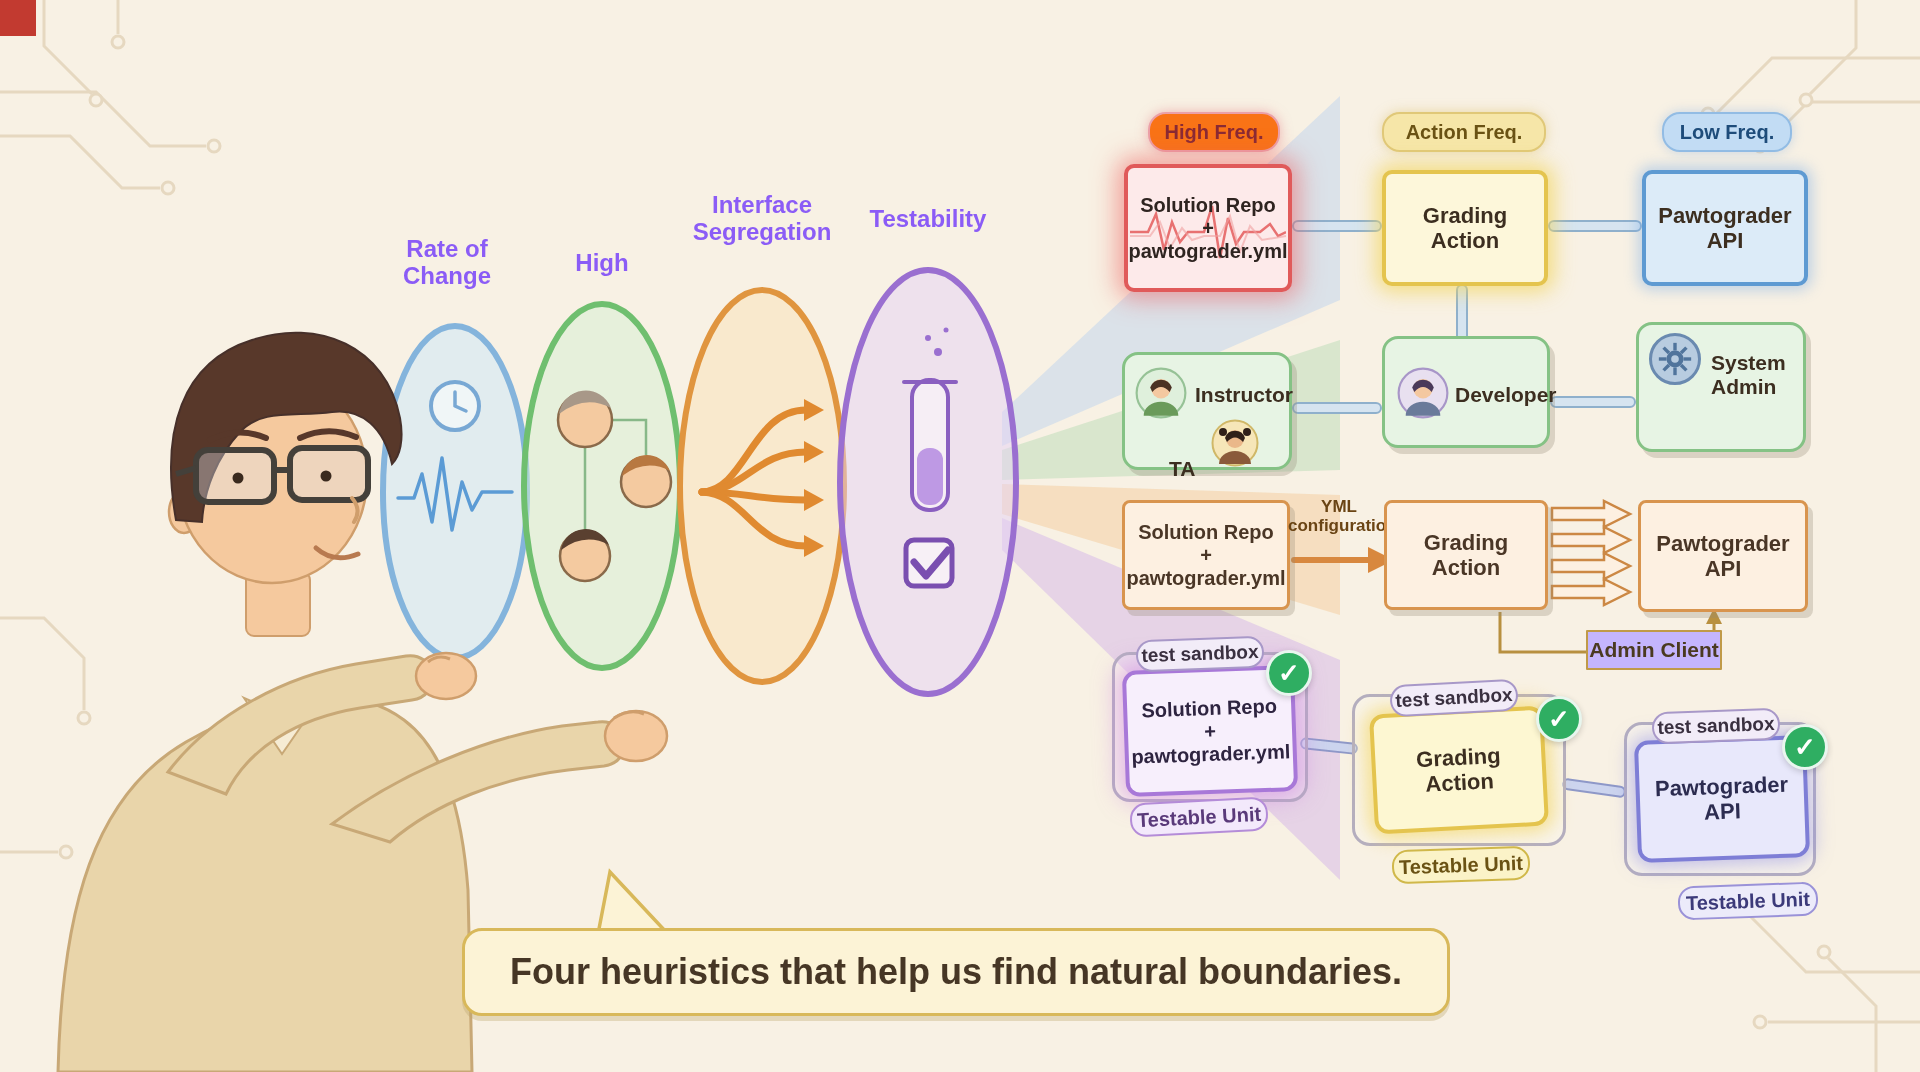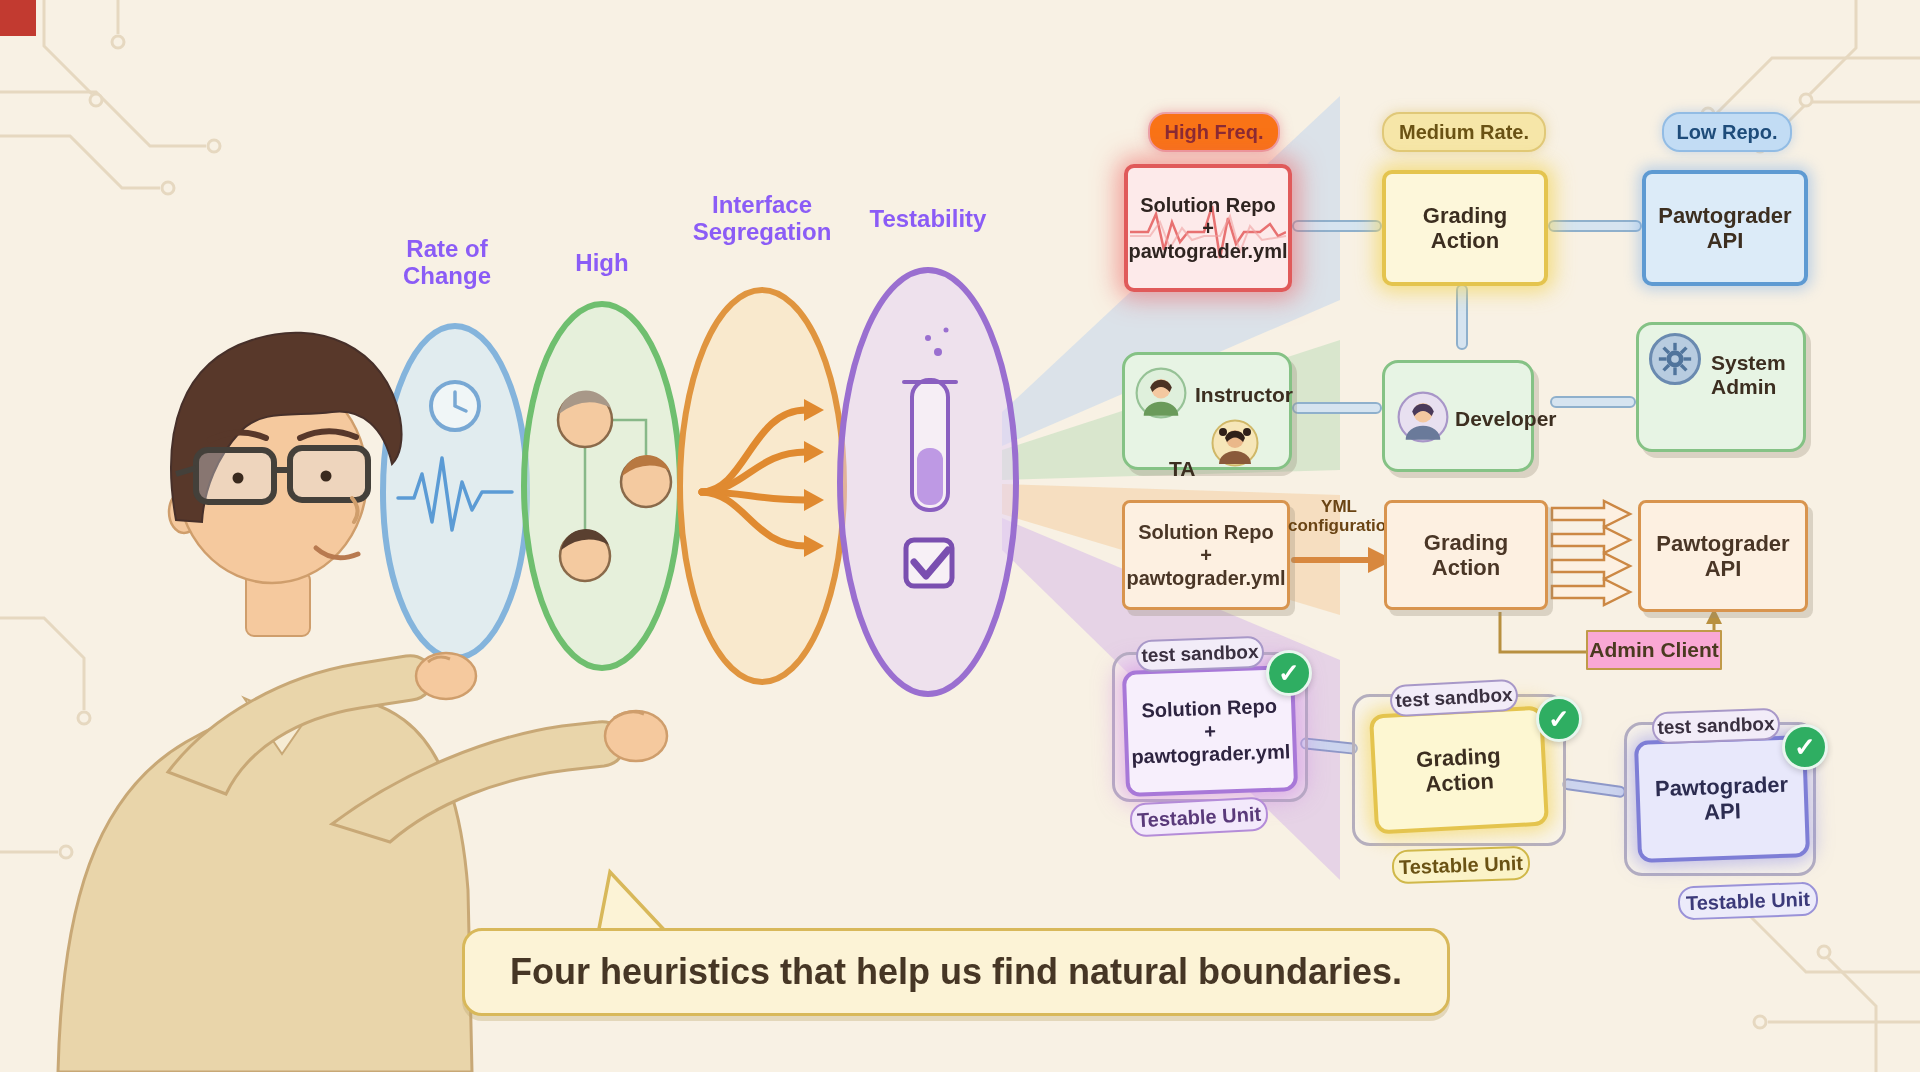--- a/index.html
+++ b/index.html
@@ -31,21 +31,21 @@
   .tag{position:absolute;background:#f2ecf8;border:2.5px solid #a898c8;border-radius:16px;display:flex;
        align-items:center;justify-content:center;font-size:19px;font-weight:600;color:#3a3040;box-sizing:border-box;}
   .check{position:absolute;width:46px;height:46px;border-radius:50%;background:#2fae62;border:3px solid #e8f6ee;
          color:#fff;display:flex;align-items:center;justify-content:center;font-size:26px;font-weight:700;
          box-shadow:0 2px 6px rgba(0,0,0,.18);box-sizing:border-box;}
   .unit-pill{position:absolute;border-radius:16px;display:flex;align-items:center;justify-content:center;
              font-size:20px;font-weight:700;box-sizing:border-box;}
   .unit-pill.u1{background:#f3e9fb;border:2.5px solid #b48cd8;color:#5a3a7a;}
   .unit-pill.u2{background:#fbf3c8;border:2.5px solid #d0b84a;color:#6a5214;}
   .unit-pill.u3{background:#ecebfa;border:2.5px solid #9a92d8;color:#3c3a7a;}
-  .admin{position:absolute;background:#f9a8d4;border:2.5px solid #c09a48;border-radius:1px;display:flex;
+  .admin{position:absolute;background:#c4b5fd;border:2.5px solid #c09a48;border-radius:1px;display:flex;
          align-items:center;justify-content:center;font-size:21px;font-weight:700;color:#4a3a20;box-sizing:border-box;}
   .yml{position:absolute;font-size:17px;font-weight:700;color:#6a4414;text-align:center;line-height:1.1;white-space:pre-line;}
   .caption-bubble{position:absolute;left:462px;top:928px;width:988px;height:88px;background:#fcf3d6;
                   border:3.5px solid #d8b85a;border-radius:20px;display:flex;align-items:center;justify-content:center;
                   font-size:36px;font-weight:600;color:#463625;box-shadow:0 5px 0 rgba(190,165,110,.35);box-sizing:border-box;}
   .gearwrap{position:absolute;width:52px;height:52px;border-radius:50%;background:#b8cce0;border:3px solid #6a8ab0;
             display:flex;align-items:center;justify-content:center;box-sizing:border-box;}
   .avatar{position:absolute;}
   .wave-svg{position:absolute;left:2px;top:34px;pointer-events:none;}
   .node .label-layer{position:relative;z-index:1;}
@@ -199,22 +199,22 @@
   </svg>
 
   <div class="lens-label" style="left:344px;top:236px;width:206px;">Rate of
 Change</div>
   <div class="lens-label" style="left:502px;top:250px;width:200px;">High</div>
   <div class="lens-label" style="left:642px;top:192px;width:240px;">Interface
 Segregation</div>
   <div class="lens-label" style="left:806px;top:206px;width:244px;">Testability</div>
 
   <div class="badge high" style="left:1148px;top:112px;width:128px;height:36px;">High Freq.</div>
-  <div class="badge medium" style="left:1382px;top:112px;width:160px;height:36px;">Medium Rate.</div>
-  <div class="badge low" style="left:1662px;top:112px;width:126px;height:36px;">Low Repo.</div>
+  <div class="badge medium" style="left:1382px;top:112px;width:160px;height:36px;">Action Freq.</div>
+  <div class="badge low" style="left:1662px;top:112px;width:126px;height:36px;">Low Freq.</div>
 
   <div class="pipe" style="left:1292px;top:220px;width:90px;height:12px;"></div>
   <div class="pipe" style="left:1548px;top:220px;width:94px;height:12px;"></div>
   <div class="pipe" style="left:1456px;top:284px;width:12px;height:66px;"></div>
 
   <div class="node red" style="left:1124px;top:164px;width:168px;height:128px;">
     <svg class="wave-svg" width="156" height="60" viewBox="0 0 156 60">
       <polyline points="0,30 18,30 26,12 34,48 42,20 50,40 58,30 74,30 82,4 90,56 98,16 106,42 114,30 130,30 140,22 148,34 156,30" fill="none" stroke="#e04848" stroke-width="2.5" opacity="0.75"></polyline>
       <polyline points="0,34 20,34 30,20 40,46 52,26 62,38 74,34 90,34 100,14 110,50 120,24 132,38 156,34" fill="none" stroke="#f0a0a0" stroke-width="2" opacity="0.6"></polyline>
     </svg>
@@ -242,21 +242,21 @@
     <svg class="avatar" style="left:86px;top:64px;" width="48" height="48" viewBox="0 0 48 48">
       <circle cx="24" cy="24" r="22.5" fill="#f6e6b8" stroke="#d0b868" stroke-width="2"></circle>
       <path d="M8,45 a16 13 0 0 1 32,0 z" fill="#8a5a3a"></path>
       <circle cx="24" cy="20" r="9" fill="#eab88a"></circle>
       <path d="M14,19 a10.5 10.5 0 0 1 20,0 l-2,4 q-8,-9 -16,0 z" fill="#2e2018"></path>
       <circle cx="12" cy="13" r="4" fill="#2e2018"></circle>
         <circle cx="36" cy="13" r="4" fill="#2e2018"></circle>
     </svg>
   </div>
 
-  <div class="node green" style="left:1382px;top:360px;width:152px;height:112px;">
+  <div class="node green" style="left:1382px;top:336px;width:168px;height:112px;">
     <svg class="avatar" style="left:12px;top:28px;" width="52" height="52" viewBox="0 0 48 48">
       <circle cx="24" cy="24" r="22.5" fill="#e8e0f0" stroke="#a896c8" stroke-width="2"></circle>
       <path d="M8,45 a16 13 0 0 1 32,0 z" fill="#6a7a9a"></path>
       <circle cx="24" cy="20" r="9" fill="#f4c8a0"></circle>
       <path d="M14,19 a10.5 10.5 0 0 1 20,0 l-2,4 q-8,-9 -16,0 z" fill="#4a3a5a"></path>
     </svg>
     <span style="position:absolute;left:70px;top:44px;font-size:21px;">Developer</span>
   </div>
 
   <div class="node green" style="left:1636px;top:322px;width:170px;height:130px;">

